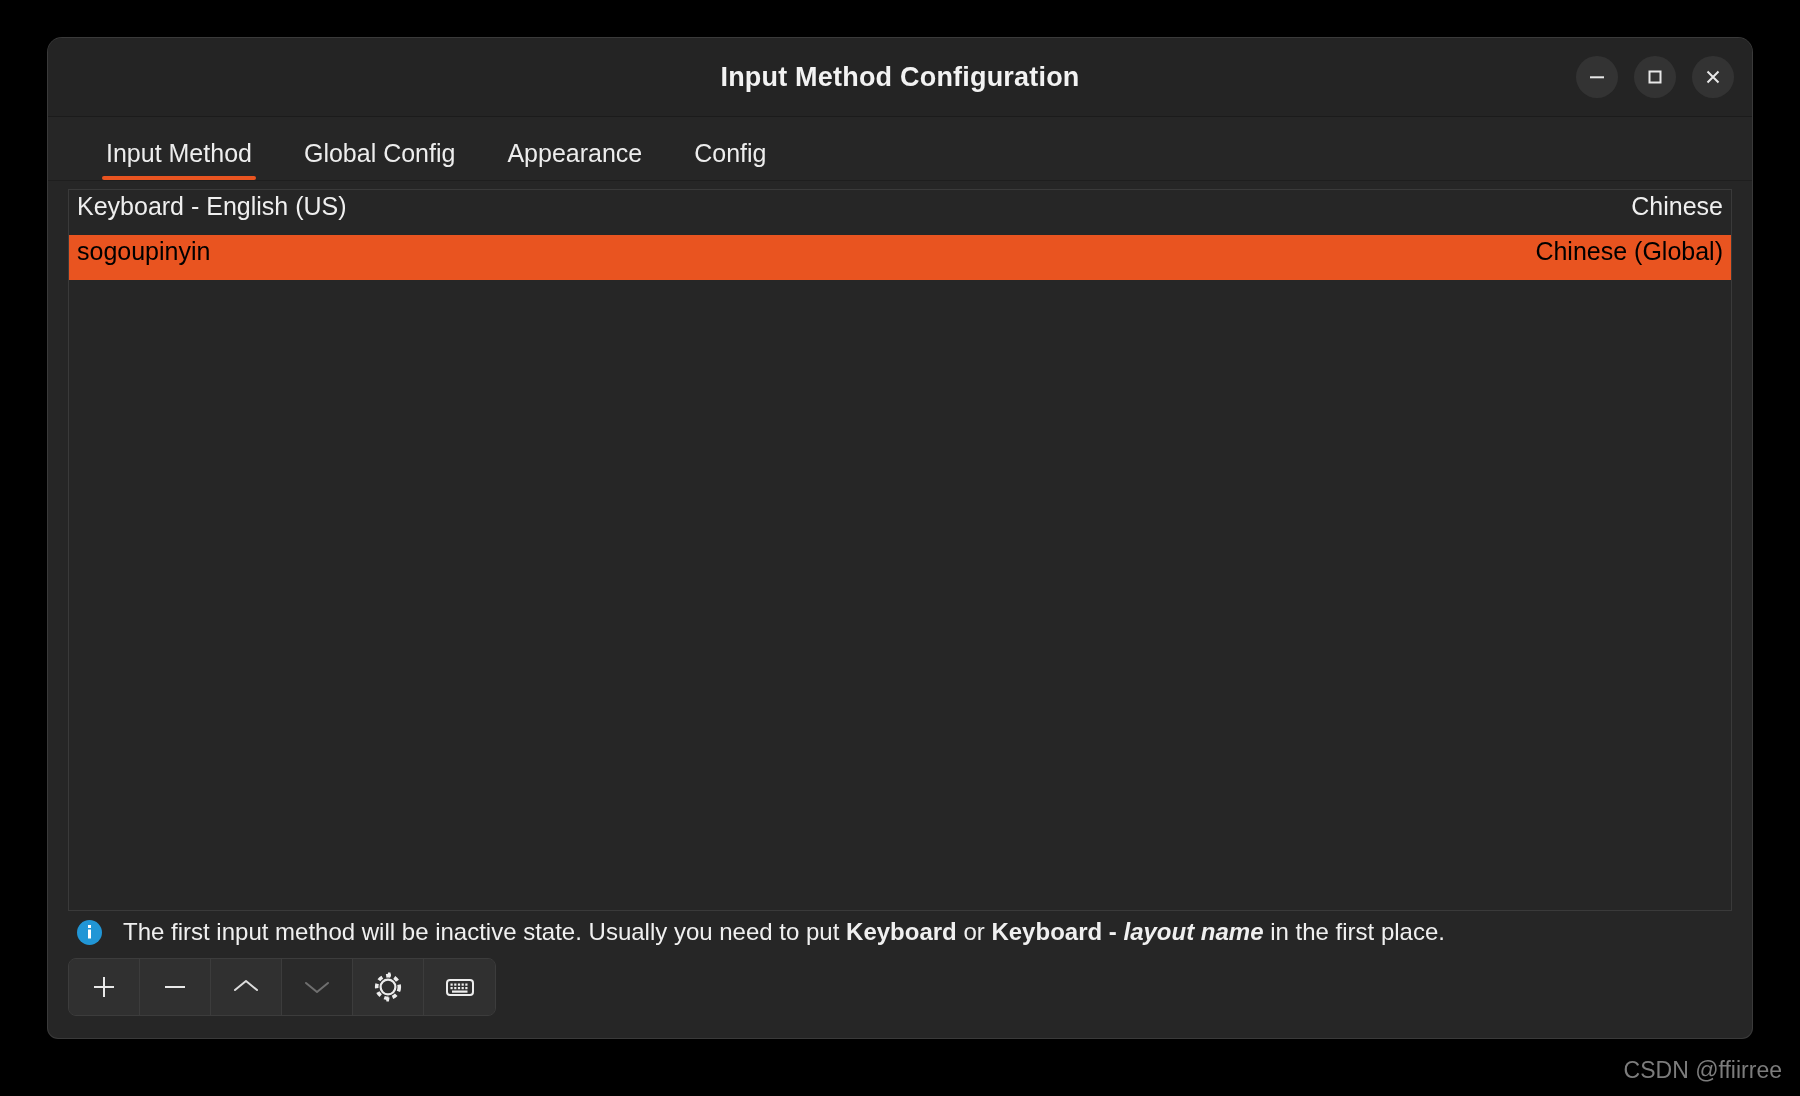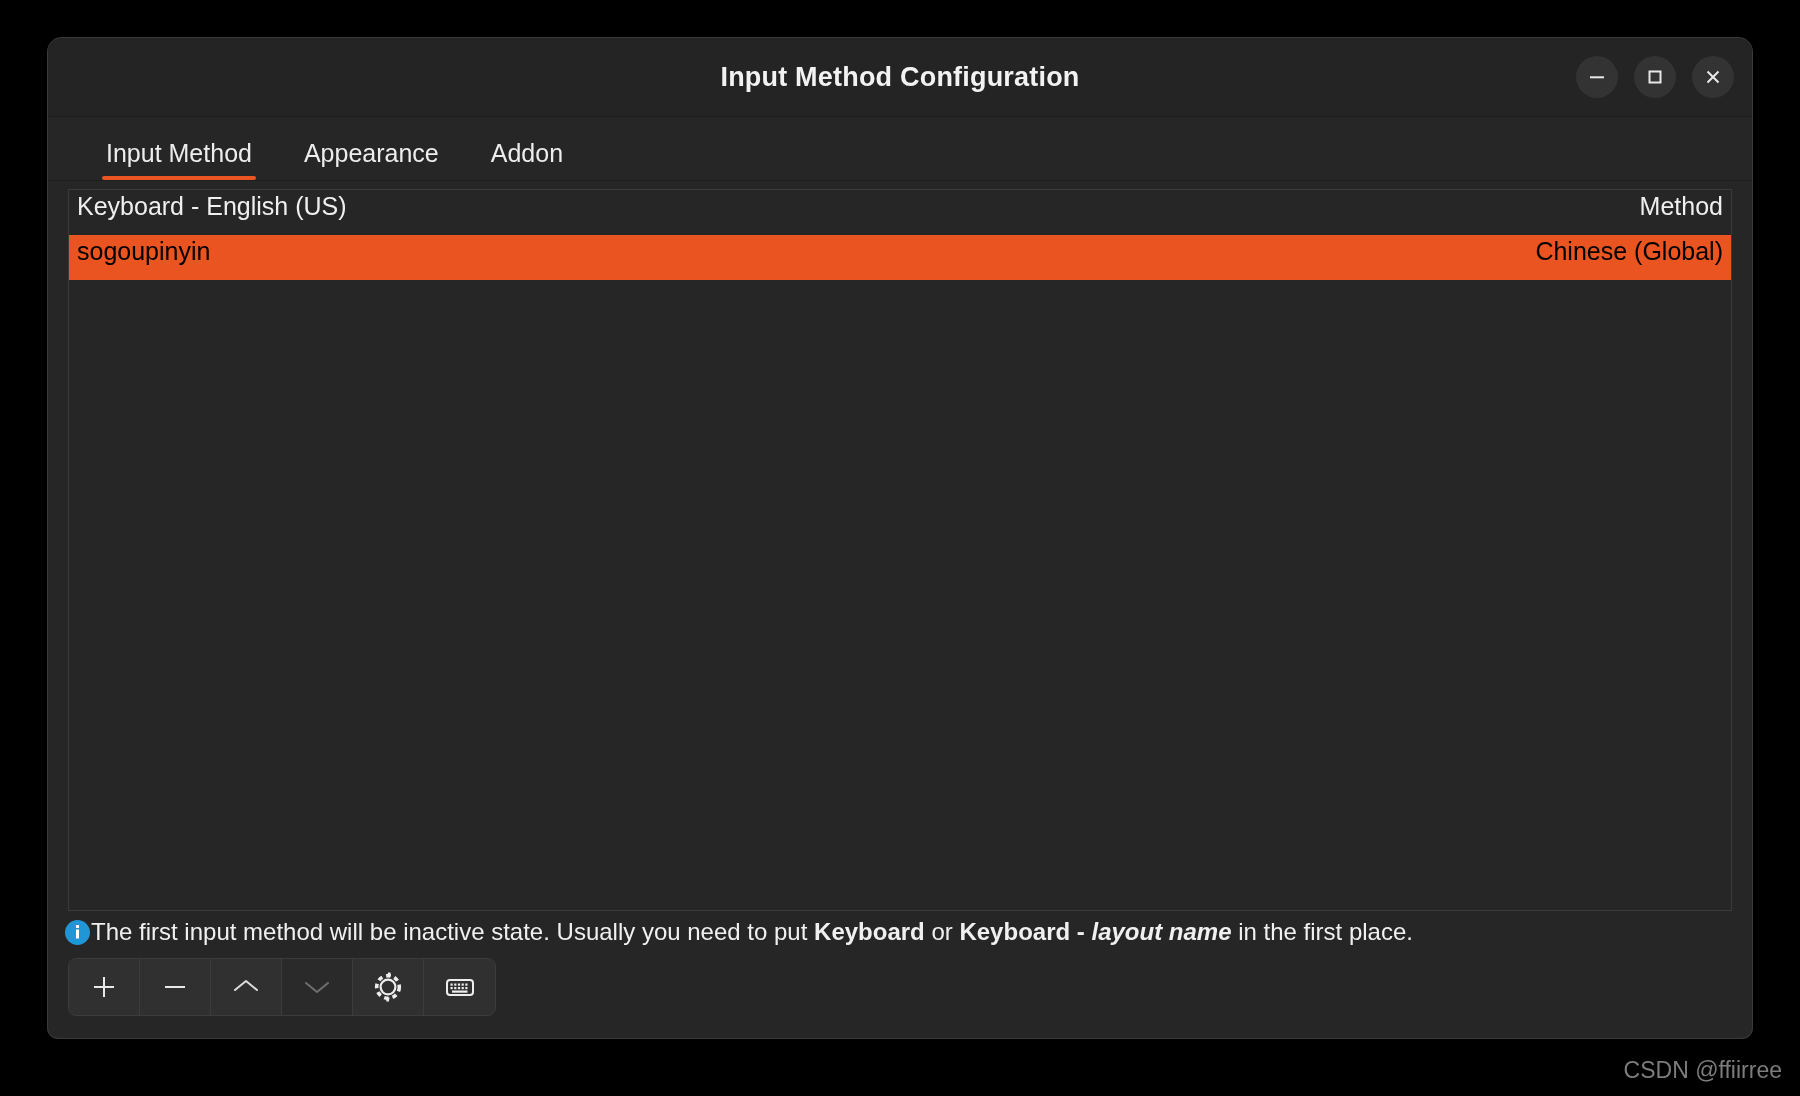--- a/index.html
+++ b/index.html
@@ -130,22 +130,22 @@
     color: #000000;
   }
   .row-name { white-space: nowrap; }
   .row-lang { white-space: nowrap; }
 
   
   .infobar {
     flex: 0 0 auto;
     display: flex;
     align-items: center;
-    gap: 0;
-    padding: 8px 20px 4px 16px;
+    gap: 20px;
+    padding: 8px 20px 4px 28px;
     box-sizing: border-box;
   }
   .info-icon {
     flex: 0 0 auto;
     width: 27px;
     height: 27px;
     display: block;
   }
   .info-text {
     font-size: 24px;
@@ -229,33 +229,37 @@
         </div>
       </div>
     </div>
 
     <div class="tabbar">
       <div class="tab active">
         <span>Input Method</span>
         <span class="underline"></span>
       </div>
       <div class="tab">
+        <span>Global Config</span>
+        
+      </div>
+      <div class="tab">
         <span>Appearance</span>
         
       </div>
       <div class="tab">
-        <span>Addon</span>
+        <span>Config</span>
         
       </div>
     </div>
 
     <div class="list-wrap">
       <div class="list-row">
         <span class="row-name">Keyboard - English (US)</span>
-        <span class="row-lang">Method</span>
+        <span class="row-lang">Chinese</span>
       </div>
       <div class="list-row selected">
         <span class="row-name">sogoupinyin</span>
         <span class="row-lang">Chinese (Global)</span>
       </div>
     </div>
 
     <div class="infobar">
       <span class="info-icon">
         <svg class="info-icon" viewBox="0 0 27 27">

